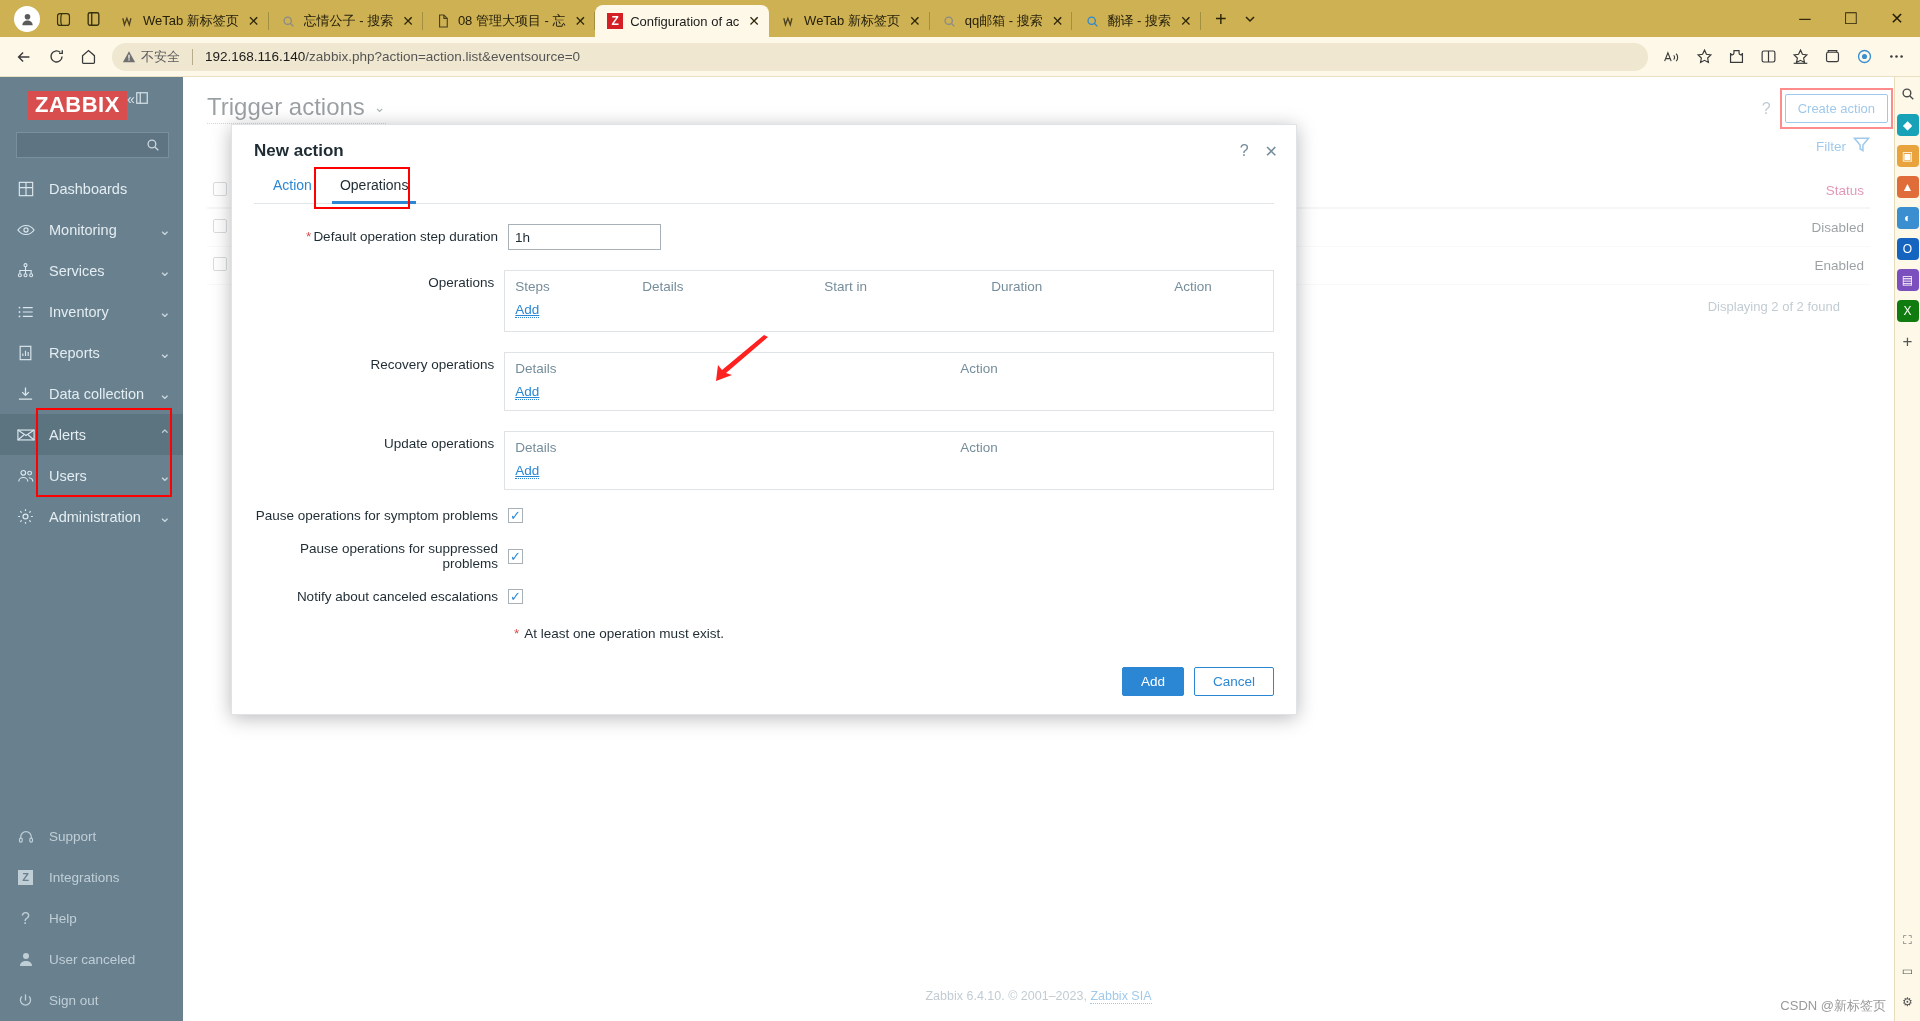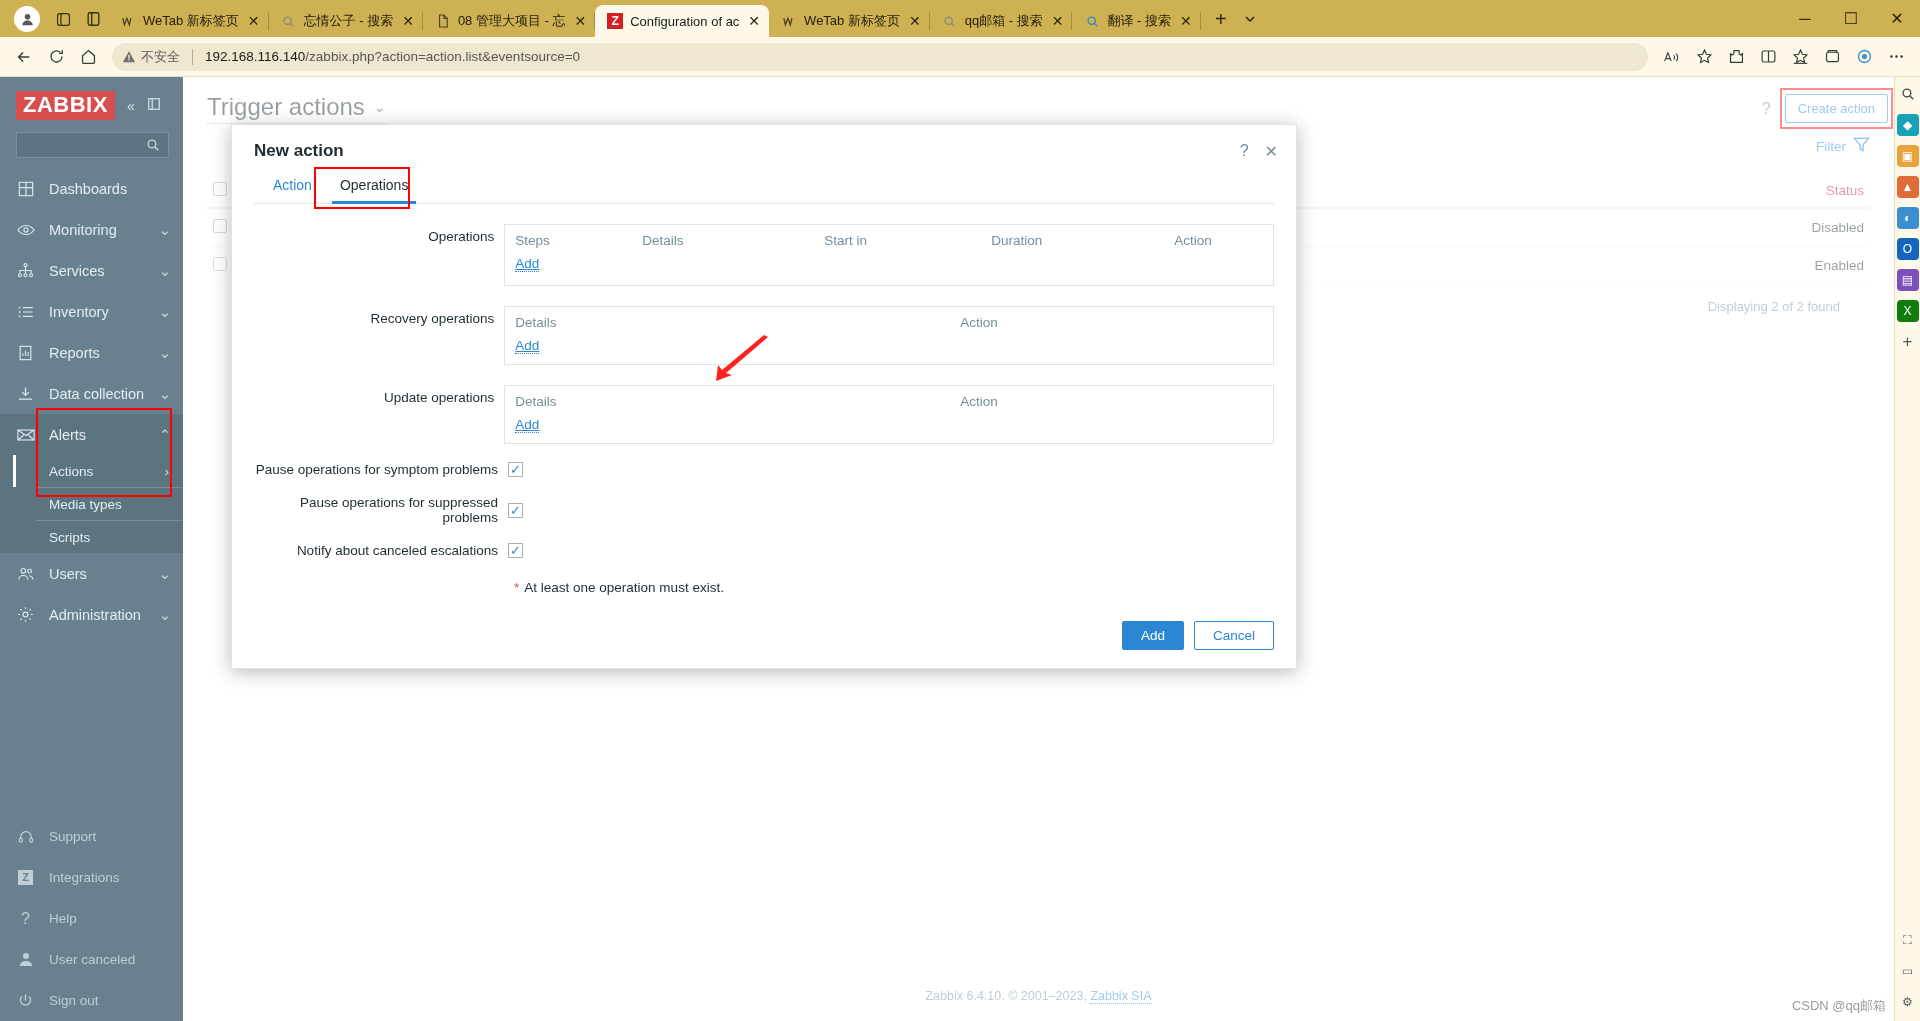--- a/index.html
+++ b/index.html
@@ -95,21 +95,21 @@
   }
 
   
   .sidebar {
     position: absolute; left: 0; top: 0; bottom: 0; width: 183px;
     background: #69818f;
     color: #e9f0f3;
     display: flex; flex-direction: column;
   }
   .sb-head {
-    display: flex; align-items: center; padding: 14px 12px 6px 16px; gap: 12px;
+    display: flex; align-items: flex-start; padding: 14px 12px 6px 16px;  margin-left: 12px;
   }
   .zabbix-logo {
     background: #d84e4e; color: #fff;
     font-size: 22px; font-weight: bold; letter-spacing: .5px;
     padding: 1px 7px 2px 7px;
   }
   .sb-head .hicon { color: #d6e2e8; font-size: 14px; }
   .sb-search {
     margin: 6px 14px 10px 16px; height: 26px;
     background: #5e7483; border: 1px solid #7b909d;
@@ -584,34 +584,20 @@
           <span class="sb-ico">
             <svg width="18" height="14" viewBox="0 0 20 14" fill="none" stroke="#dbe7ed" stroke-width="1.3">
                 <rect x="1" y="1.5" width="18" height="11"></rect>
                 <path d="M1 1.5l9 6 9-6M1 12.5l6.5-5.5M19 12.5l-6.5-5.5"></path>
               </svg>
           </span>
           <span class="sb-label">Alerts</span>
           <span class="chev">⌃</span>
         </div>
 
-        <div class="sb-sub">
-          <div class="sb-subitem current">
-            <span>Actions</span>
-            <span style="margin-left:auto;margin-right:14px;opacity:.85;">›</span>
-          </div>
-          <div class="sb-sep"></div>
-          <div class="sb-subitem">
-            <span>Media types</span>
-          </div>
-          <div class="sb-sep"></div>
-          <div class="sb-subitem">
-            <span>Scripts</span>
-          </div>
-        </div>
 
         <div class="sb-item">
           <span class="sb-ico">
             <svg width="18" height="14" viewBox="0 0 20 15" fill="none" stroke="#dbe7ed" stroke-width="1.3">
                 <circle cx="7" cy="4" r="2.6"></circle>
                 <circle cx="14" cy="4.3" r="2.1"></circle>
                 <path d="M2 13.5c0-2.6 2.3-4.3 5-4.3s5 1.7 5 4.3M13.2 9.4c2.4.2 4.3 1.8 4.3 4.1"></path>
               </svg>
           </span>
           <span class="sb-label">Users</span>
@@ -749,20 +735,24 @@
           </span>
         </div>
 
         <div class="modal-body">
           <div class="tabs">
             <div class="tab-link">Action</div>
             <div class="tab-link active">Operations</div>
             <span class="tab-hl"></span>
           </div>
 
+          <div class="frow">
+            <div class="flabel"><span class="req">*</span><span>Default operation step duration</span></div>
+            <div class="finput">1h</div>
+          </div>
 
           <div class="frow">
             <div class="flabel">Operations</div>
             <div class="opbox tall">
               <div class="op-cols">
                 <span class="c1">Steps</span>
                 <span class="c2">Details</span>
                 <span class="c3">Start in</span>
                 <span class="c4">Duration</span>
                 <span>Action</span>
@@ -836,14 +826,14 @@
     <div class="rail-ico" style="background:#1565c0;">O</div>
     <div class="rail-ico" style="background:#7b4fbd;">▤</div>
     <div class="rail-ico" style="background:#107c10;">X</div>
     <div class="rail-ico" style="color:#555;font-size:17px;">+</div>
     <div class="rail-spacer"></div>
     <div class="rail-ico" style="color:#555;">⛶</div>
     <div class="rail-ico" style="color:#555;">▭</div>
     <div class="rail-ico" style="color:#555;margin-bottom:8px;">⚙</div>
   </div>
 
-  <div class="watermark">CSDN @qq邮箱</div>
+  <div class="watermark">CSDN @新标签页</div>
 </div>
 
 </body></html>

